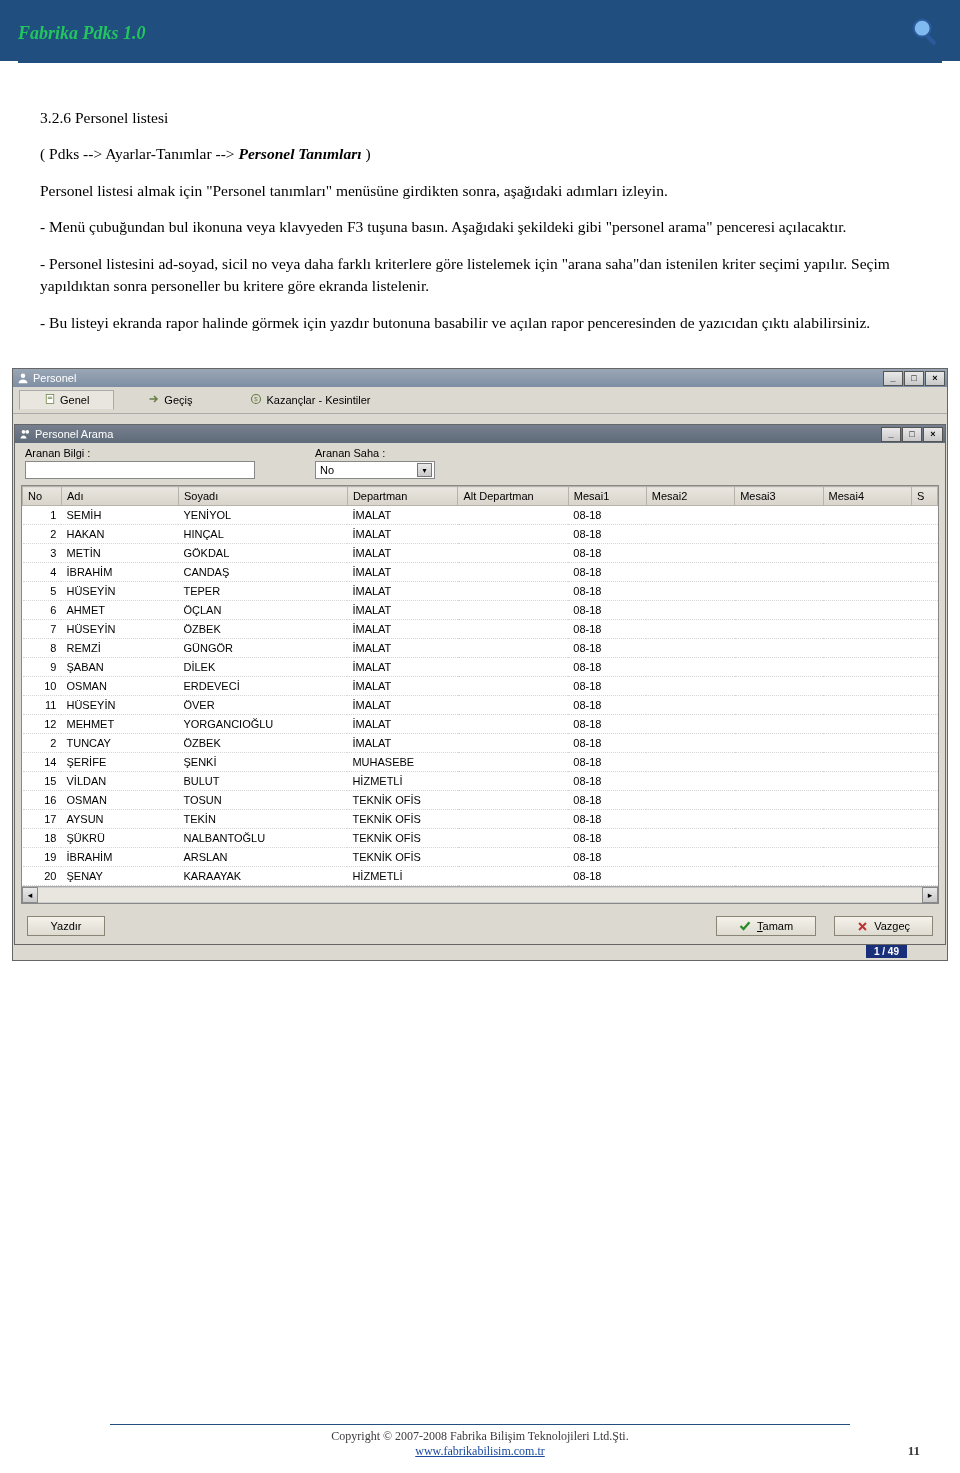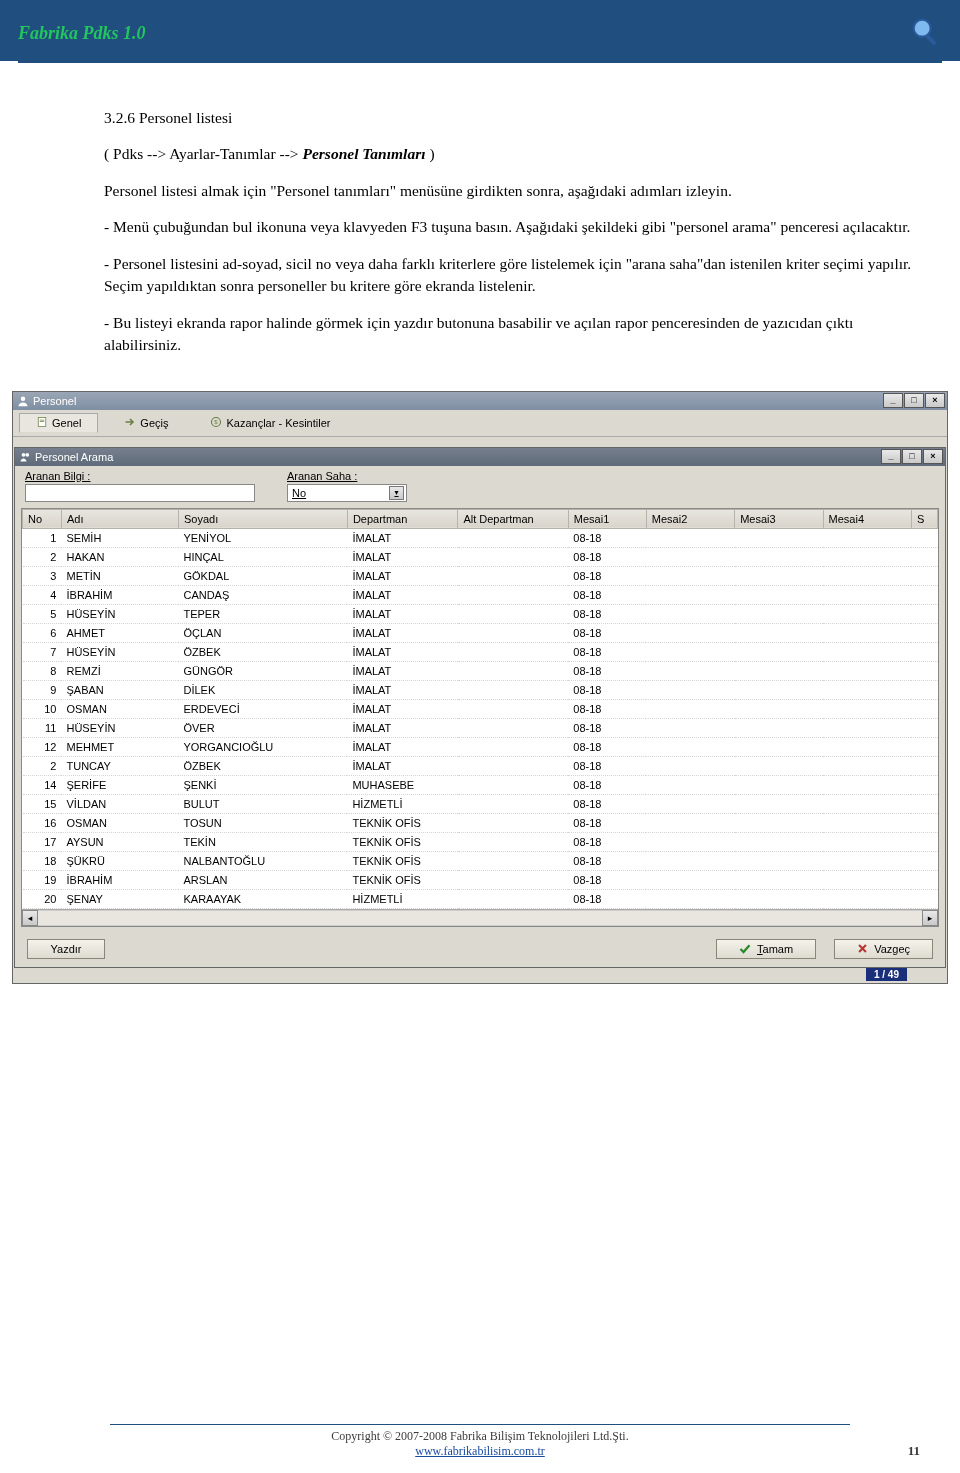--- a/index.html
+++ b/index.html
@@ -26,24 +26,23 @@
     font-style: italic;
     font-weight: bold;
   }
   .header-icon svg { width: 34px; height: 34px; }
   .header-rule {
     height: 2px;
     background: #1f4e7f;
     margin: 0 18px;
   }
   .content {
-    padding: 44px 40px 10px 64px;
+    padding: 44px 40px 10px 40px;
     font-size: 15.5px;
     line-height: 1.45;
-    margin-left: 40px;
   }
   .content p { margin: 0 0 14px 0; }
   .section-title { font-size: 15.5px; margin-bottom: 12px; }
   .breadcrumb-italic { }
   .breadcrumb-bold-italic { font-style: italic; font-weight: bold; }
 
   
   .app-window {
     border: 1.5px solid #666;
     font-family: Tahoma, Arial, sans-serif;
@@ -84,44 +83,43 @@
     align-items: center;
     gap: 10px;
     background: #dcd9d0;
     padding: 3px 6px;
     border-bottom: 1px solid #aaa;
   }
   .tab {
     display: flex;
     align-items: center;
     gap: 4px;
-    padding: 2px 16px;
+    padding: 2px 24px;
     font-size: 11px;
   }
   .tab.active {
     border: 1px solid #aaa;
     border-bottom-color: #dcd9d0;
     background: #e9e6df;
   }
   .tab .tab-icon svg { width: 12px; height: 12px; }
   .outer-body-gap { height: 10px; background: #dcd9d0; }
 
   
   .inner-window {
     margin: 0 1px;
     border: 1.5px solid #666;
     background: #dcd9d0;
   }
   .inner-titlebar { background: linear-gradient(#767f8d, #5f6b7a); }
   .search-row {
     display: flex;
-    gap: 32px;
+    gap: 60px;
     padding: 4px 10px 6px 10px;
     color: #000;
-    text-decoration: underline;
   }
   .search-col { display: flex; flex-direction: column; gap: 2px; }
   .search-col label { font-size: 11px; }
   .search-input {
     font-family: Tahoma, Arial, sans-serif;
     font-size: 11px;
     padding: 2px 3px;
     border: 1px solid #888;
     background: #fff;
     height: 18px;

